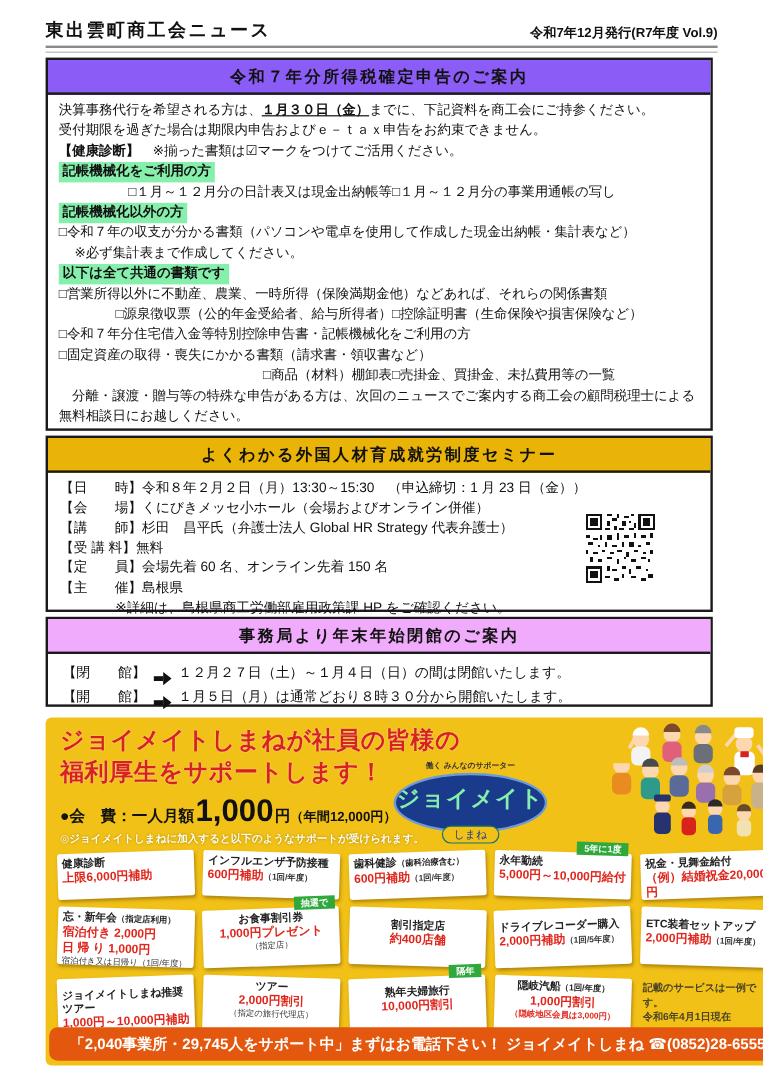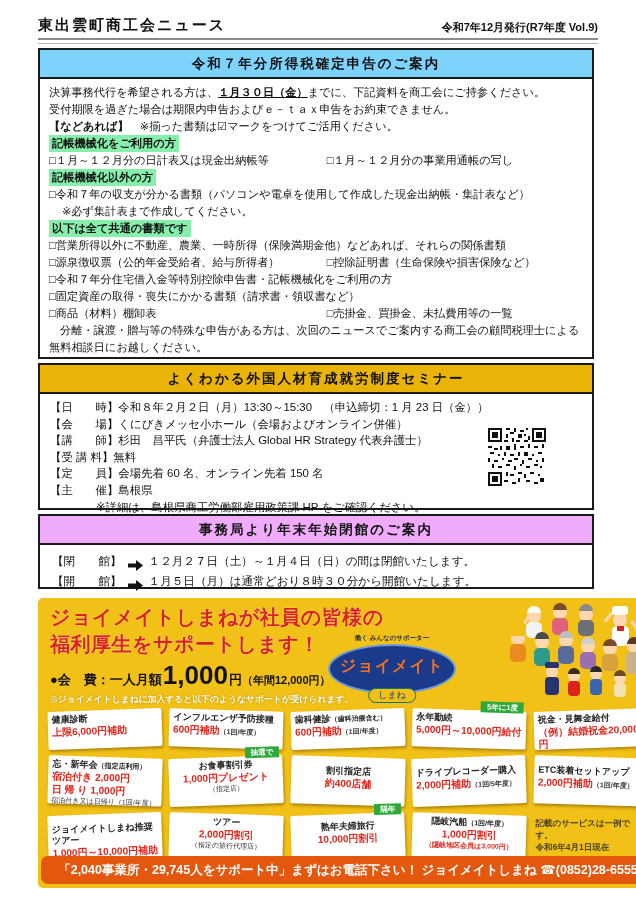--- a/index.html
+++ b/index.html
@@ -10,32 +10,32 @@
   .hdr{position:absolute;left:38px;right:38px;top:16px;display:flex;justify-content:space-between;
        align-items:flex-end;border-bottom:2px solid #8a8a8a;padding-bottom:3px;}
   .hdr-title{font-size:15px;font-weight:bold;letter-spacing:2px;}
   .hdr-issue{font-size:11px;font-weight:bold;}
   .hdr-rule2{position:absolute;left:38px;right:38px;top:43px;border-bottom:1px solid #b5b5b5;}
 
   
   .box{position:absolute;left:38px;width:556px;border:2px solid #1a1a1a;box-sizing:border-box;background:#fff;}
   .box-title{text-align:center;font-weight:bold;font-size:13.5px;letter-spacing:2px;
              padding:5px 0 4px;border-bottom:2px solid #1a1a1a;}
-  .bg-cream{background:#7dd3fc;}
+  .bg-cream{background:#8b5cf6;}
   .bg-blue{background:#eab308;}
   .bg-green{background:#f0abfc;}
 
   .sec-tax{top:48px;height:311px;}
   .sec-tax .body{padding:5px 9px 0;font-size:11.2px;}
   .sec-tax .line{line-height:17px;white-space:nowrap;}
   .hl{background:#86efac;font-weight:bold;display:inline-block;padding:0 3px;}
   .bold{font-weight:bold;}
   .udate{font-weight:bold;text-decoration:underline;}
   .pair{display:flex;}
-  .pair .pleft{width:52%;}
+  .pair .pleft{width:52%;text-align:right;}
   .indent1{padding-left:13px;}
   .wrapline{line-height:17px;white-space:normal;text-indent:11px;}
 
   .sec-seminar{top:363px;height:147px;}
   .sec-seminar .body{position:relative;padding:5px 10px 0;font-size:11.4px;}
   .sec-seminar .line{line-height:16.6px;white-space:nowrap;}
   .sem-note{padding-left:46px;}
   .qr{position:absolute;top:34px;right:46px;width:58px;height:58px;}
 
   .sec-closure{top:514px;height:75px;}
@@ -53,21 +53,21 @@
   .fee-annual{font-size:11px;}
   .ad-note{position:absolute;left:12px;top:96px;color:#fffdf2;font-size:8.8px;font-weight:bold;
            text-shadow:0 0 2px #9a7d00;}
 
   .logo{position:absolute;left:290px;top:44px;width:128px;height:60px;}
   .logo-tagline{position:absolute;top:-8px;width:100%;text-align:center;font-size:6.5px;
                 font-weight:bold;color:#333;}
   .logo-oval{position:absolute;top:2px;width:128px;height:50px;border-radius:50%;
              background:#1a3a8c;border:2px solid #6d9bd6;box-sizing:border-box;
              display:flex;align-items:center;justify-content:center;}
-  .logo-main{color:#f97316;font-weight:bold;font-size:16px;letter-spacing:1px;padding-bottom:6px;font-family:Liberation Mono, monospace;}
+  .logo-main{color:#86efac;font-weight:bold;font-size:19px;letter-spacing:1px;padding-bottom:6px;font-family:Liberation Mono, monospace;}
   .logo-sub{position:absolute;left:50%;transform:translateX(-50%);bottom:-1px;background:#f2c117;
             color:#1a3a8c;font-weight:normal;font-size:9px;padding:0 9px;border-radius:9px;
             border:1px solid #0f766e;}
 
   .people{position:absolute;right:2px;top:0px;}
 
   .cards{position:absolute;left:10px;right:10px;top:112px;display:grid;
          grid-template-columns:repeat(5,1fr);grid-template-rows:38px 48px 48px;gap:9px 7px;}
   .card{position:relative;background:#fff;border-radius:2px;box-shadow:1px 2px 3px rgba(90,60,0,.45);
         padding:3px 4px;font-size:9px;box-sizing:border-box;}
@@ -101,21 +101,21 @@
   <div class="hdr-rule2"></div>
 
   <div class="box sec-tax">
     <div class="box-title bg-cream">令和７年分所得税確定申告のご案内</div>
     <div class="body">
       <div class="line">
         <span>決算事務代行を希望される方は、</span><span class="udate">１月３０日（金）</span><span>までに、下記資料を商工会にご持参ください。</span>
       </div>
       <div class="line">受付期限を過ぎた場合は期限内申告およびｅ－ｔａｘ申告をお約束できません。</div>
       <div class="line">
-        <span class="bold">【などあれば】</span><span>　※揃った書類は☑マークをつけてご活用ください。</span>
+        <span class="bold">【健康診断】</span><span>　※揃った書類は☑マークをつけてご活用ください。</span>
       </div>
       <div class="line"><span class="hl">記帳機械化をご利用の方</span></div>
       <div class="line pair">
         <span class="pleft">□１月～１２月分の日計表又は現金出納帳等</span>
         <span>□１月～１２月分の事業用通帳の写し</span>
       </div>
       <div class="line"><span class="hl">記帳機械化以外の方</span></div>
       <div class="line">□令和７年の収支が分かる書類（パソコンや電卓を使用して作成した現金出納帳・集計表など）</div>
       <div class="line indent1">※必ず集計表まで作成してください。</div>
       <div class="line"><span class="hl">以下は全て共通の書類です</span></div>

